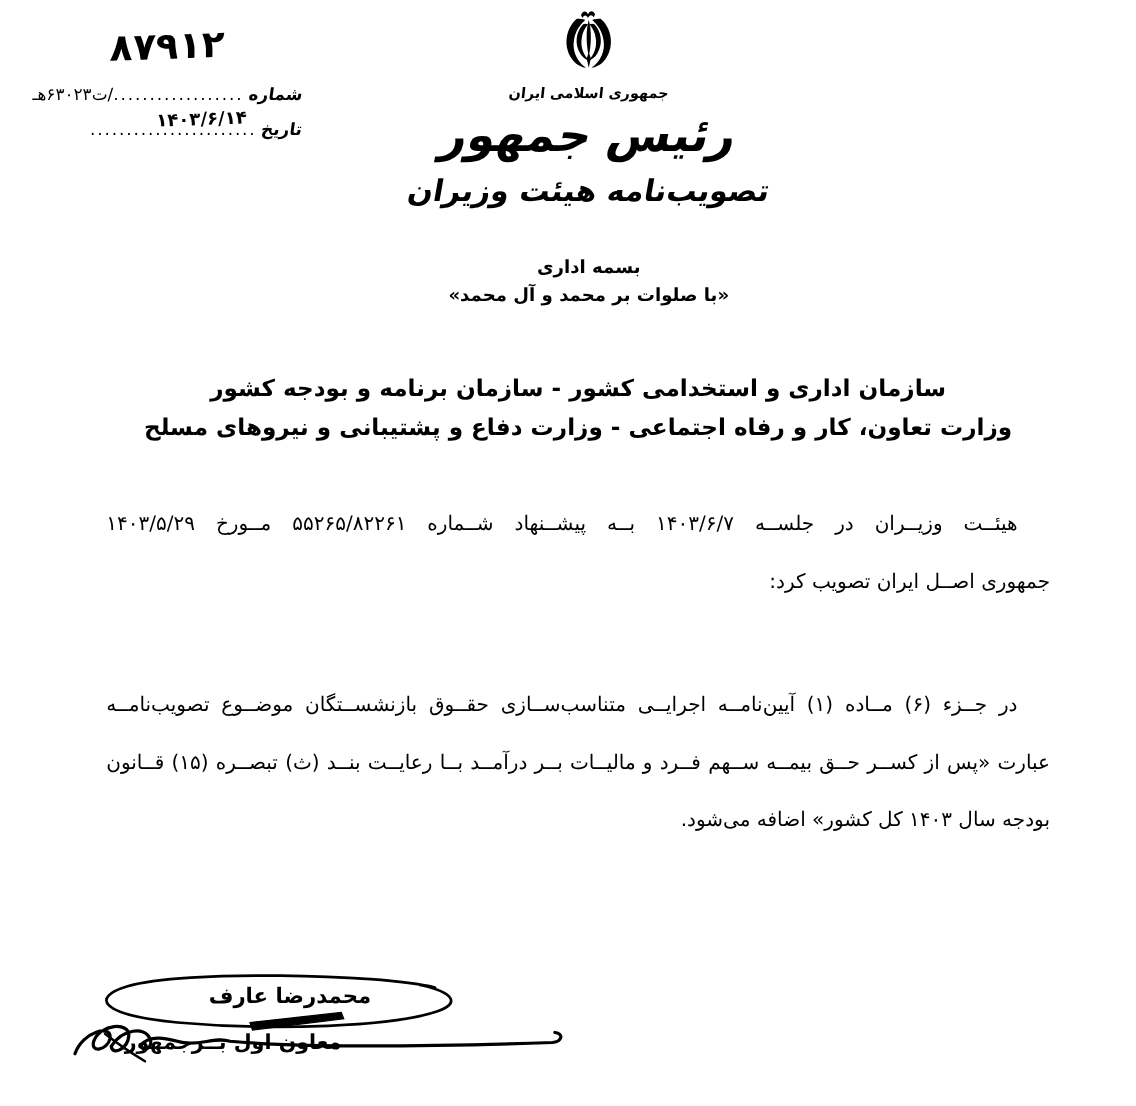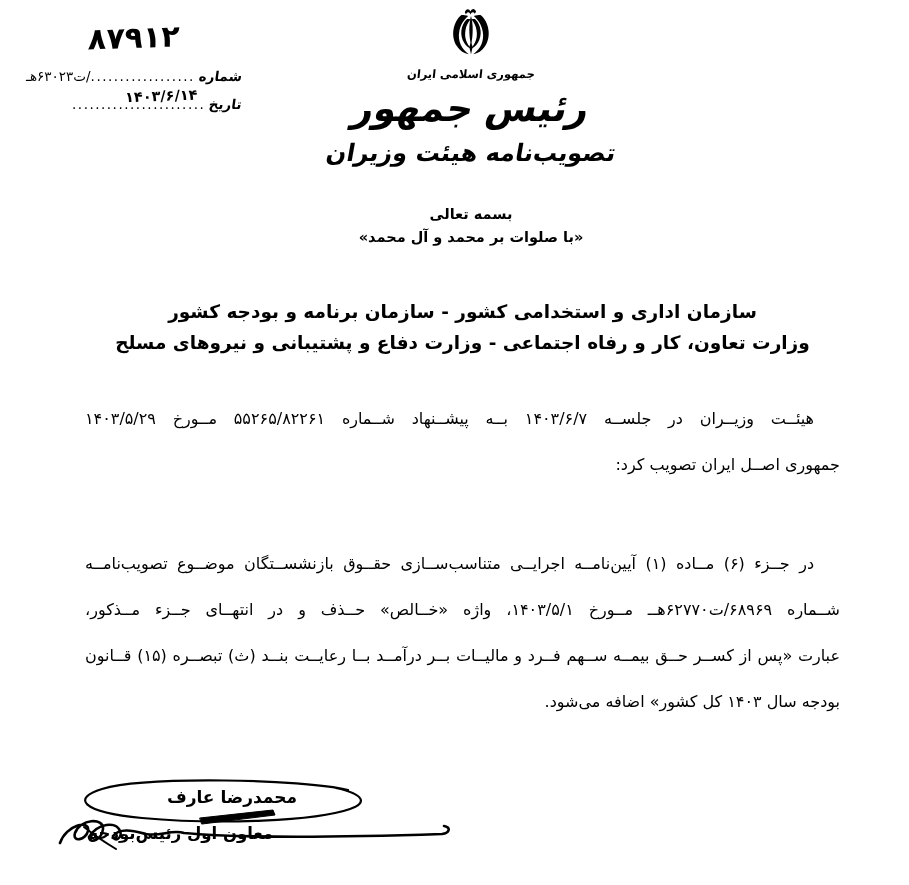--- a/index.html
+++ b/index.html
@@ -102,49 +102,48 @@
           </g>
         </g>
       </svg>
     </span>
     <div class="country">جمهوری اسلامی ایران</div>
     <div class="office-cal">رئیس جمهور</div>
     <div class="doctype-cal">تصویب‌نامه هیئت وزیران</div>
   </div>
 
   <div class="center-col invocation" style="position:absolute;">
-    <div class="bismillah">بسمه تعالی</div>
+    <div class="bismillah">بسمه اداری</div>
     <div class="salawat">«با صلوات بر محمد و آل محمد»</div>
   </div>
 
   <div class="addressees">
     <div>سازمان اداری و استخدامی کشور - سازمان برنامه و بودجه کشور</div>
     <div>وزارت تعاون، کار و رفاه اجتماعی - وزارت دفاع و پشتیبانی و نیروهای مسلح</div>
   </div>
 
   <div class="para para1 indent-first">
       <div class="line">هیئــت وزیــران در جلســه ۱۴۰۳/۶/۷ بــه پیشــنهاد شــماره ۵۵۲۶۵/۸۲۲۶۱ مــورخ ۱۴۰۳/۵/۲۹</div>
       <div class="line">جمهوری اصــل ایران تصویب کرد:</div>
     </div>
   <div class="para para2 indent-first">
       <div class="line">در جــزء (۶) مــاده (۱) آیین‌نامــه اجرایــی متناسب‌ســازی حقــوق بازنشســتگان موضــوع تصویب‌نامــه</div>
-      <div class="line">شــماره ۶۸۹۶۹/ت۶۲۷۷۰هــ مــورخ ۱۴۰۳/۵/۱، واژه «خــالص» حــذف و در انتهــای جــزء مــذکور،</div>
       <div class="line">عبارت «پس از کســر حــق بیمــه ســهم فــرد و مالیــات بــر درآمــد بــا رعایــت بنــد (ث) تبصــره (۱۵) قــانون</div>
       <div class="line">بودجه سال ۱۴۰۳ کل کشور» اضافه می‌شود.</div>
     </div>
 
   <div class="sig-block">
     <svg class="sig-svg" width="410" height="85" viewBox="0 0 410 85" aria-hidden="true">
       <g fill="none" stroke="#000" stroke-linecap="round">
 
         <path stroke-width="2.2" d="M298 13 C 252 2 96 -1 52 12 C 22 21 30 35 92 41 C 170 48 266 44 300 32 C 318 26 314 17 286 11"></path>
 
         <path stroke-width="1" fill="#000" d="M150 41 L 223 33 L 225 38 L 152 47 Z"></path>
 
         <path stroke-width="2.6" d="M10 66 C 16 48 40 42 38 54 C 36 63 22 66 25 56 C 30 42 54 40 53 52 C 52 62 40 68 39 60 C 48 46 66 44 70 54 C 73 61 64 66 63 59 C 70 50 84 54 96 57 C 110 60 122 52 134 56 C 200 62 300 60 392 57 C 400 56 401 50 394 49"></path>
         <path stroke-width="2" d="M34 50 C 44 58 56 66 66 72"></path>
       </g>
     </svg>
     <div class="sig-name">محمدرضا عارف</div>
-    <div class="sig-title">معاون اول رئیس‌بودجه</div>
+    <div class="sig-title">معاون اول بــر‌جمهور</div>
   </div>
 
 </div>
 
 </body></html>

